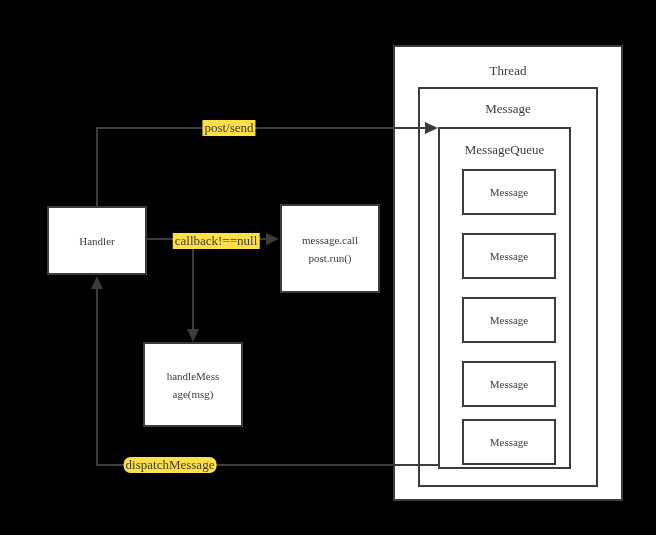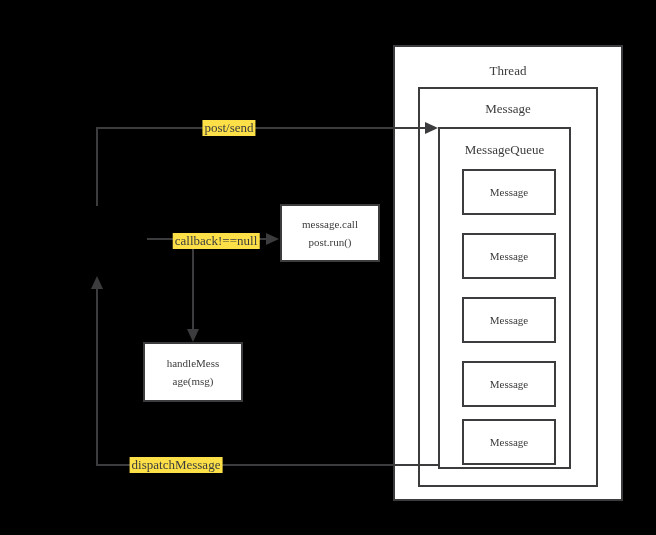--- a/index.html
+++ b/index.html
@@ -35,22 +35,22 @@
     flex-direction: column;
     align-items: center;
     justify-content: center;
     font-size: 11px;
     line-height: 18px;
     color: #3c3c3e;
     text-align: center;
     z-index: 3;
   }
   #handler-box      { left: 47px;  top: 206px; width: 100px; height: 69px; }
-  #msgcb-box        { left: 280px; top: 204px; width: 100px; height: 58px; }
-  #handlemsg-box    { left: 143px; top: 342px; width: 100px; height: 60px; }
+  #msgcb-box        { left: 280px; top: 204px; width: 100px; height: 89px; }
+  #handlemsg-box    { left: 143px; top: 342px; width: 100px; height: 85px; }
   .msg-node         { left: 462px; width: 94px; height: 46px; z-index: 2; }
   #msg-1 { top: 169px; } #msg-2 { top: 233px; } #msg-3 { top: 297px; }
   #msg-4 { top: 361px; } #msg-5 { top: 419px; }
   
   .hline, .vline { position: absolute; background: #3c3c3e; z-index: 2; }
   .hline { height: 2px; }
   .vline { width: 2px; }
   #edge-post-v      { left: 96px;  top: 128px; height: 78px; }
   #edge-post-h      { left: 96px;  top: 127px; width: 331px; }
   #edge-cb-h        { left: 147px; top: 238px; width: 121px; }
@@ -73,21 +73,21 @@
     background: #fde047;
     color: #3c3c3e;
     font-size: 13px;
     line-height: 16px;
     padding: 0 2px;
     white-space: nowrap;
     z-index: 4;
   }
   #chip-post { left: 229px; top: 128px; }
   #chip-cb   { left: 216px; top: 241px; }
-  #chip-disp { left: 176px; top: 465px; }
+  #chip-disp { left: 170px; top: 465px; border-radius: 7px; }
 </style>
 </head>
 <body>
 
 <div id="canvas">
 
   <div class="frame" id="thread-box">
     <span>Thread</span>
   </div>
   <div class="frame" id="looper-box">
@@ -120,20 +120,23 @@
   <div class="hline" id="edge-cb-h"></div>
   <div class="arr arr-right" id="arr-cb"></div>
 
   <div class="vline" id="edge-branch-v"></div>
   <div class="arr arr-down" id="arr-branch"></div>
 
   <div class="hline" id="edge-disp-h"></div>
   <div class="vline" id="edge-disp-v"></div>
   <div class="arr arr-up" id="arr-disp"></div>
 
+  <div class="node" id="handler-box">
+    <span>Handler</span>
+  </div>
   <div class="node" id="msgcb-box">
     <span>message.call</span>
     <span>post.run()</span>
   </div>
   <div class="node" id="handlemsg-box">
     <span>handleMess</span>
     <span>age(msg)</span>
   </div>
 
   <div class="chip" id="chip-post">post/send</div>

